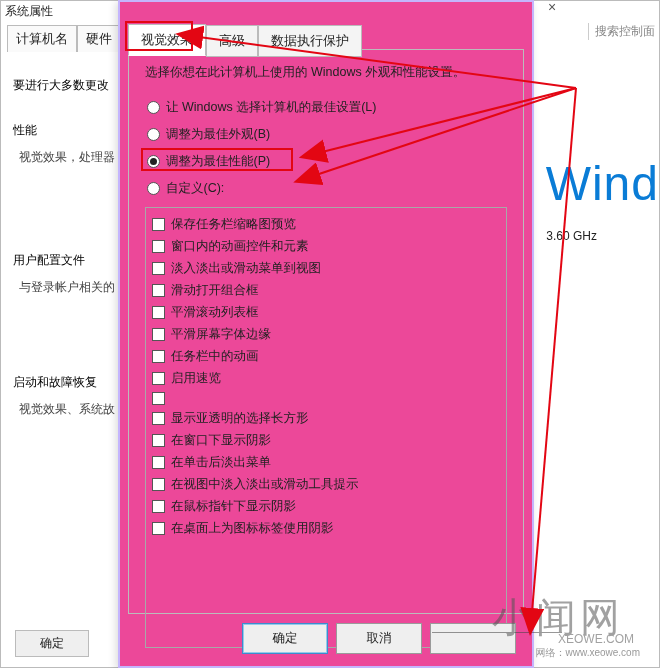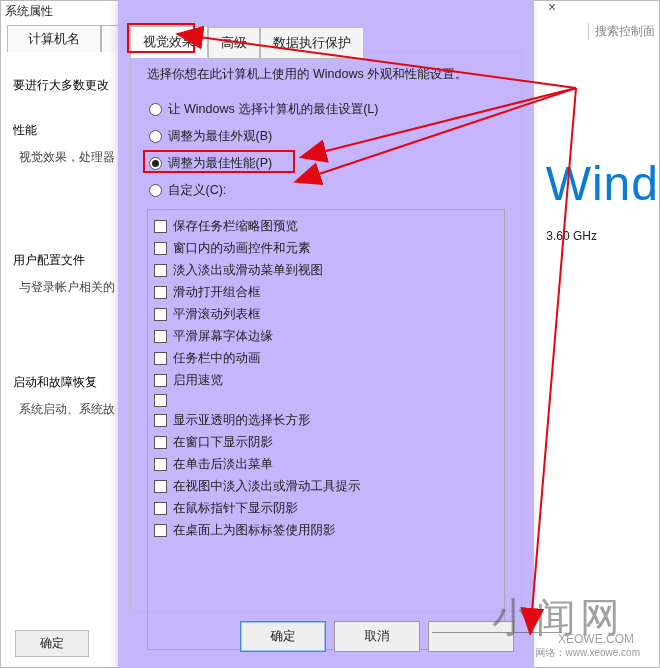--- a/index.html
+++ b/index.html
@@ -44,21 +44,21 @@
     padding-left: 6px;
   }
   .bg-tabs {
     position: absolute;
     left: 6px; top: 24px;
     display: flex;
     gap: 0;
     font-size: 13px;
   }
   .bg-tab {
-    padding: 4px 20px;
+    padding: 4px 8px;
     border: 1px solid #bbb;
     border-bottom: none;
     background: #fafafa;
   }
   .bg-left {
     position: absolute;
     left: 12px;
     top: 70px;
     width: 110px;
   }
@@ -86,22 +86,22 @@
     background: #efefef;
   }
 
   
   .dlg {
     position: absolute;
     left: 118px;
     top: 0;
     width: 416px;
     height: 668px;
-    background: #c4b5fd;
-    border: 4px solid #c4b5fd;
+    background: #ec4899;
+    border: 2px solid #c4b5fd;
     box-shadow: -2px 2px 8px rgba(0,0,0,.15);
   }
   .dlg-tabs {
     position: absolute;
     left: 8px; top: 22px;
     display: flex;
     font-size: 13px;
   }
   .dlg-tab {
     padding: 6px 12px;
@@ -254,21 +254,21 @@
 
   <div class="bg-left">
     <div class="bg-section-title">要进行大多数更改</div>
     <div class="bg-section-title" style="margin-top:28px">性能</div>
     <div class="bg-section-sub">视觉效果，处理器</div>
 
     <div class="bg-section-title" style="margin-top:86px">用户配置文件</div>
     <div class="bg-section-sub">与登录帐户相关的</div>
 
     <div class="bg-section-title" style="margin-top:78px">启动和故障恢复</div>
-    <div class="bg-section-sub">系统启动、系统故</div>
+    <div class="bg-section-sub">视觉效果、系统故</div>
   </div>
 
   <div class="bg-wind">Wind</div>
   <div class="bg-ghz">3.60 GHz</div>
   <div class="bg-ok">确定</div>
 </div>
 
 <div class="dlg">
   <div class="dlg-tabs">
     <div class="dlg-tab">视觉效果</div>

